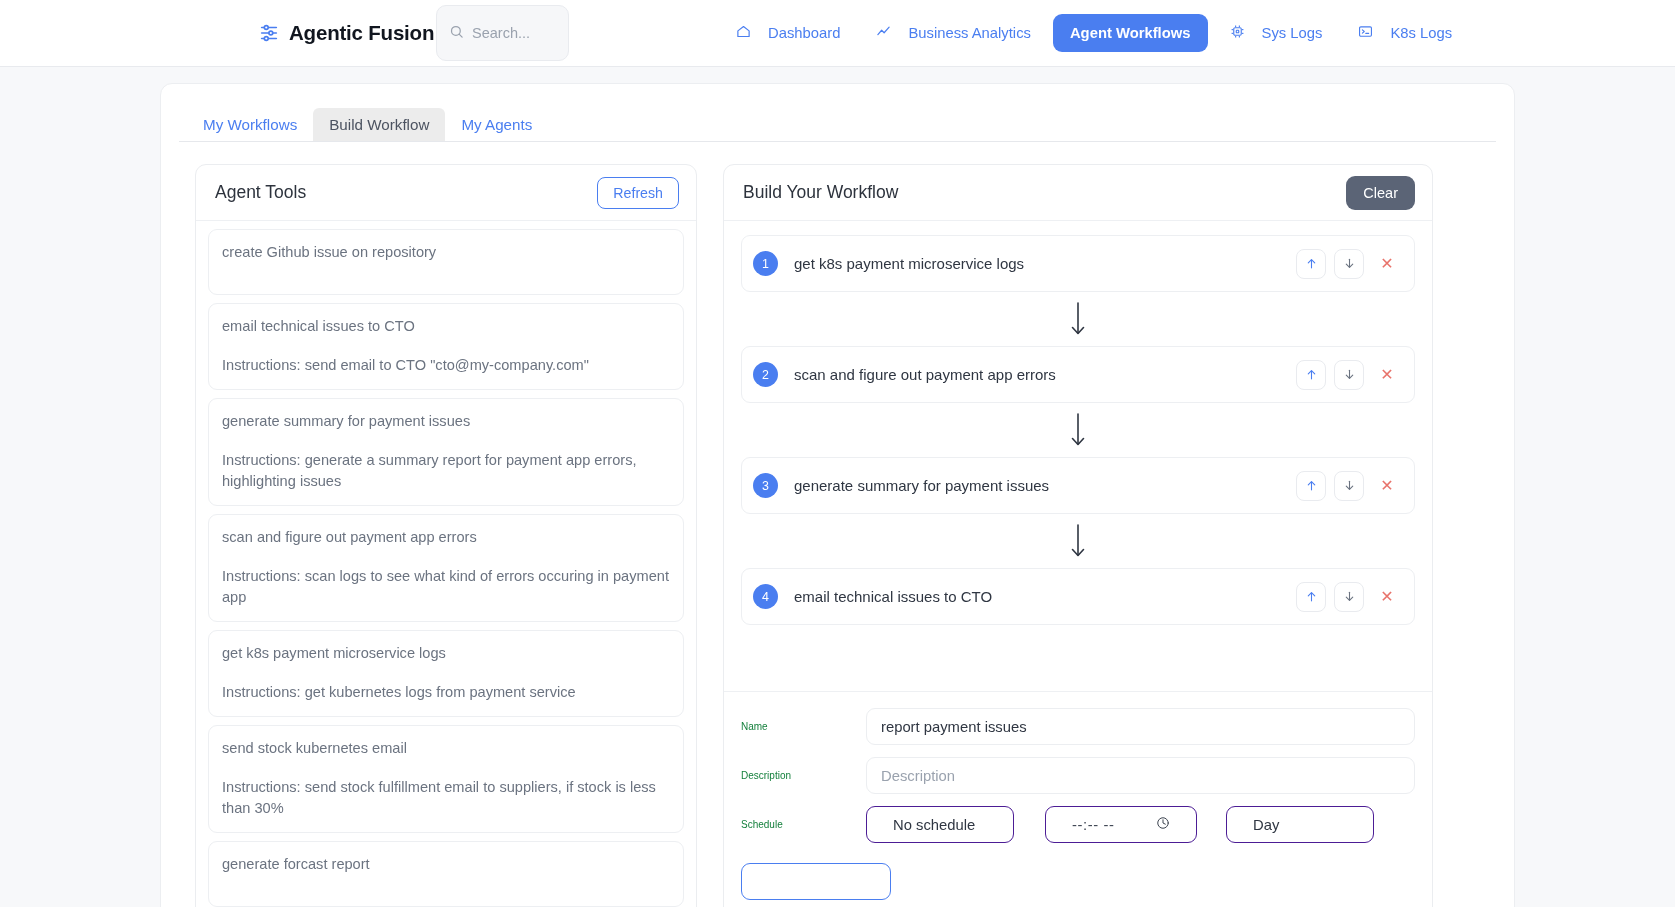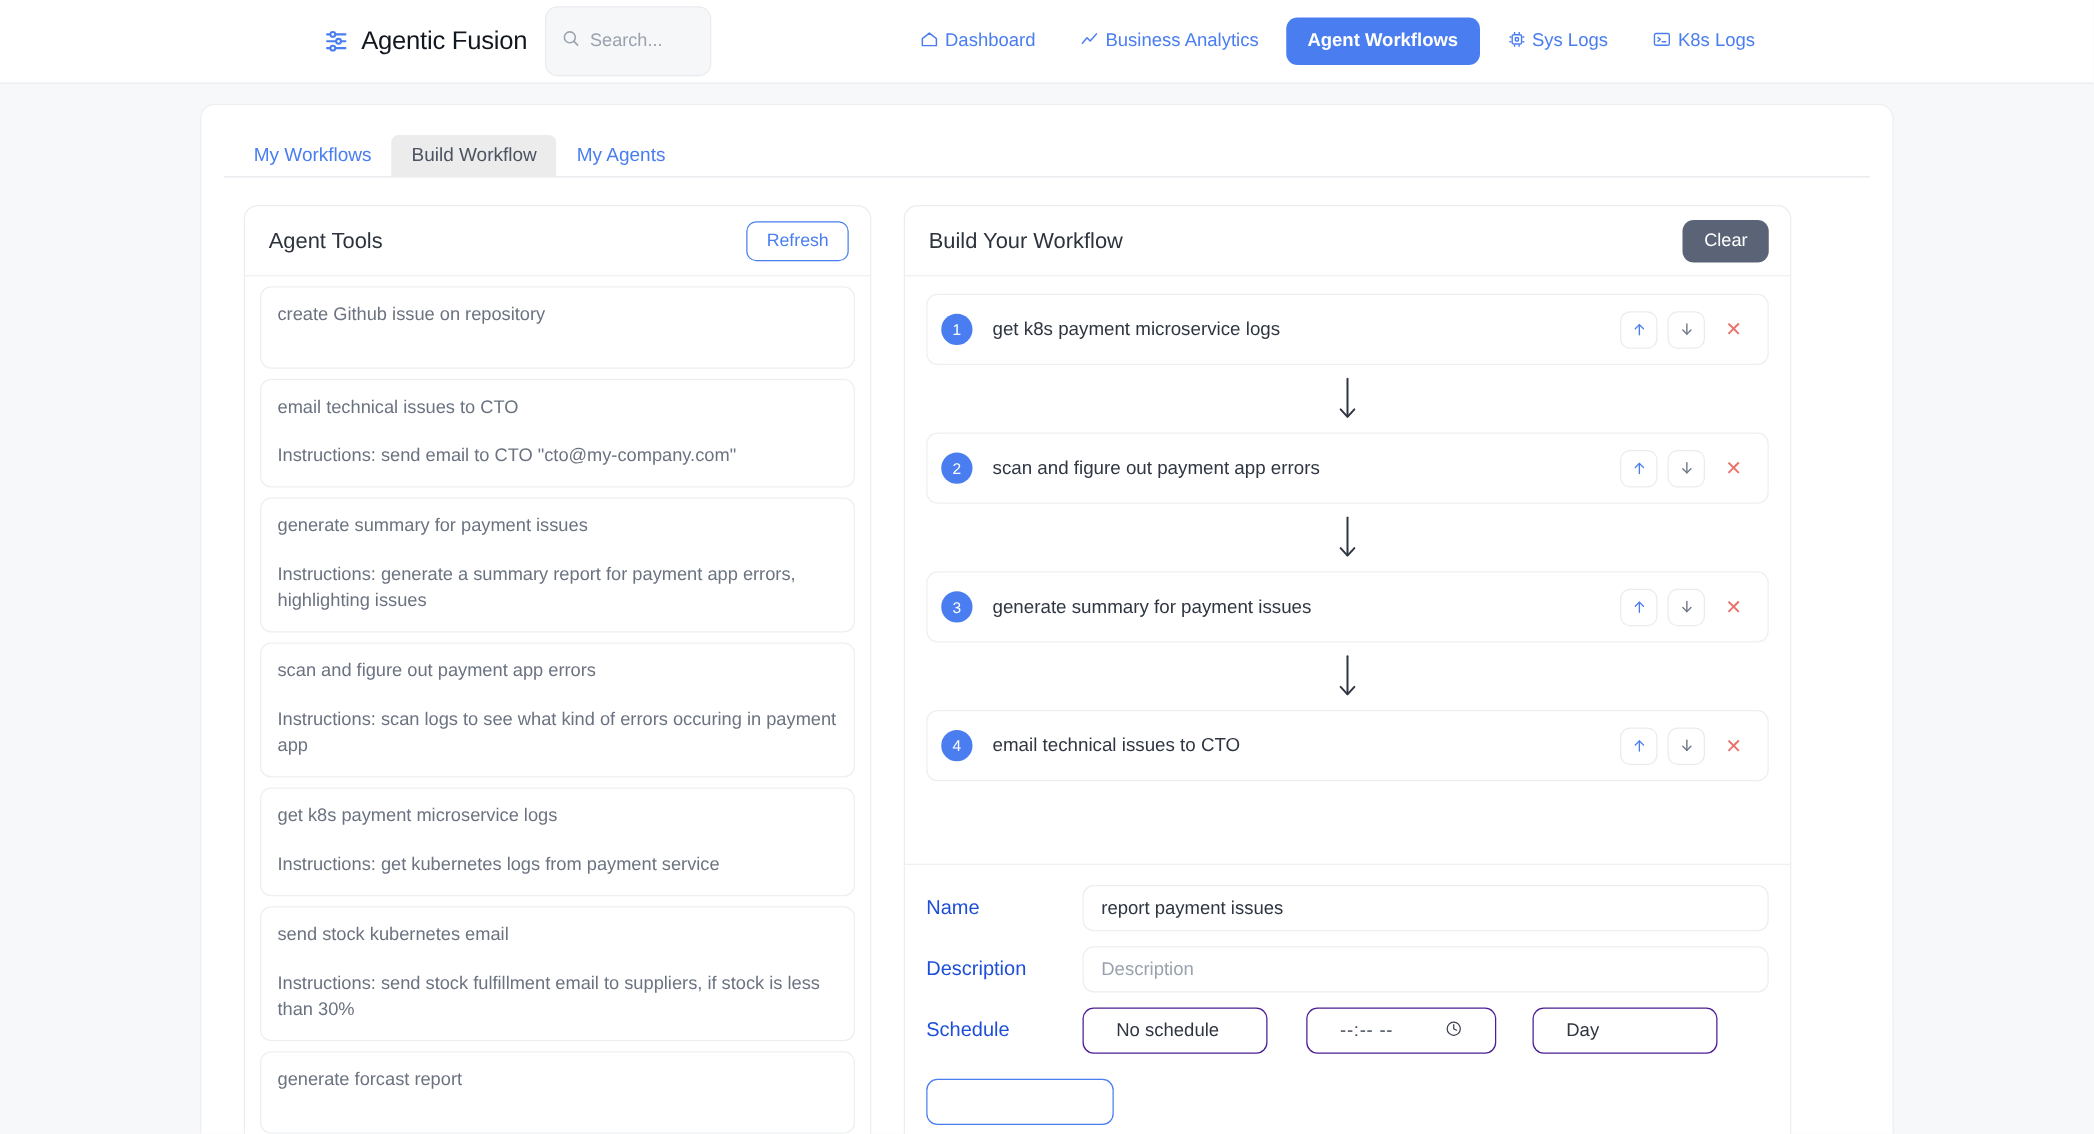--- a/index.html
+++ b/index.html
@@ -21,21 +21,21 @@
   }
   .brand {
     position: absolute;
     left: 258px;
     display: flex;
     align-items: center;
     gap: 9px;
   }
   .brand-name {
     font-size: 20.5px;
-    font-weight: normal;
+    font-weight: bold;
     color: #11161f;
     letter-spacing: -0.2px;
   }
   .sliders-icon { width: 22px; height: 22px; display: block; }
 
   .search-box {
     position: absolute;
     left: 436px;
     width: 133px; height: 56px;
     background: #f6f7f9;
@@ -54,21 +54,21 @@
   .navlinks {
     position: absolute;
     left: 722px;
     display: flex;
     align-items: center;
     gap: 8px;
   }
   .navlink {
     display: flex;
     align-items: center;
-    gap: 5px;
+    gap: 17px;
     height: 38px;
     padding: 0 14px;
     border-radius: 9px;
     font-size: 14.8px;
     color: #4a7ef0;
     background: #ffffff;
     cursor: pointer;
     white-space: nowrap;
   }
   .navlink.active {
@@ -247,22 +247,22 @@
   
   .form-sep { border-top: 1px solid #eef0f3; margin: 66px 0 0 0; }
   .form-area { padding: 16px 17px 0 17px; }
   .form-row {
     display: flex;
     align-items: center;
     margin-bottom: 12px;
   }
   .form-label {
     width: 125px;
-    font-size: 16px;
-    color: #1d4ed8;
+    font-size: 10px;
+    color: #15803d;
     flex: 0 0 auto;
   }
   .text-input {
     flex: 1 1 auto;
     height: 37px;
     border: 1px solid #eceef1;
     border-radius: 9px;
     padding: 0 14px;
     font-size: 14.8px;
     color: #2f3642;

